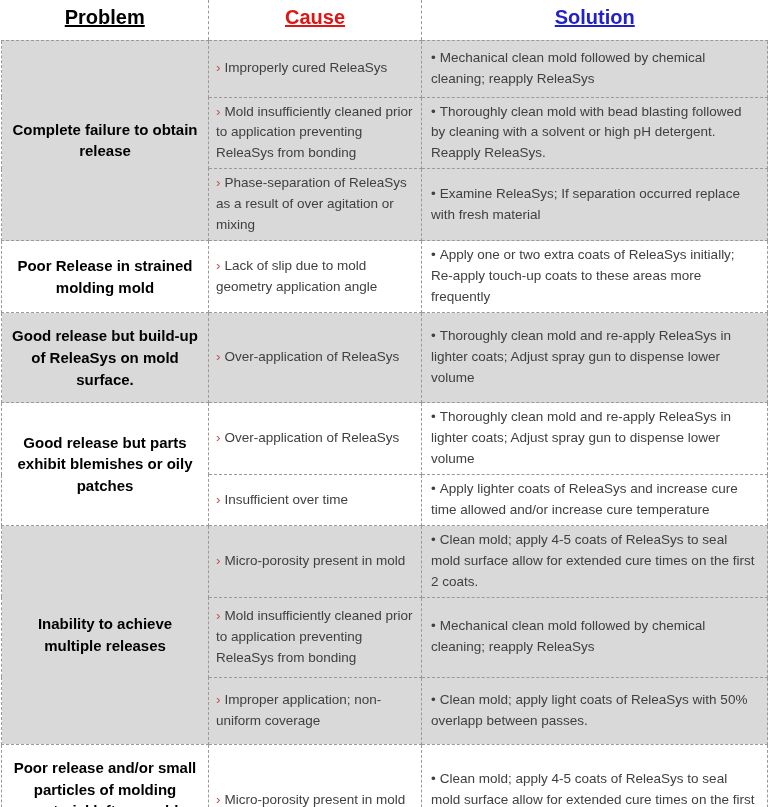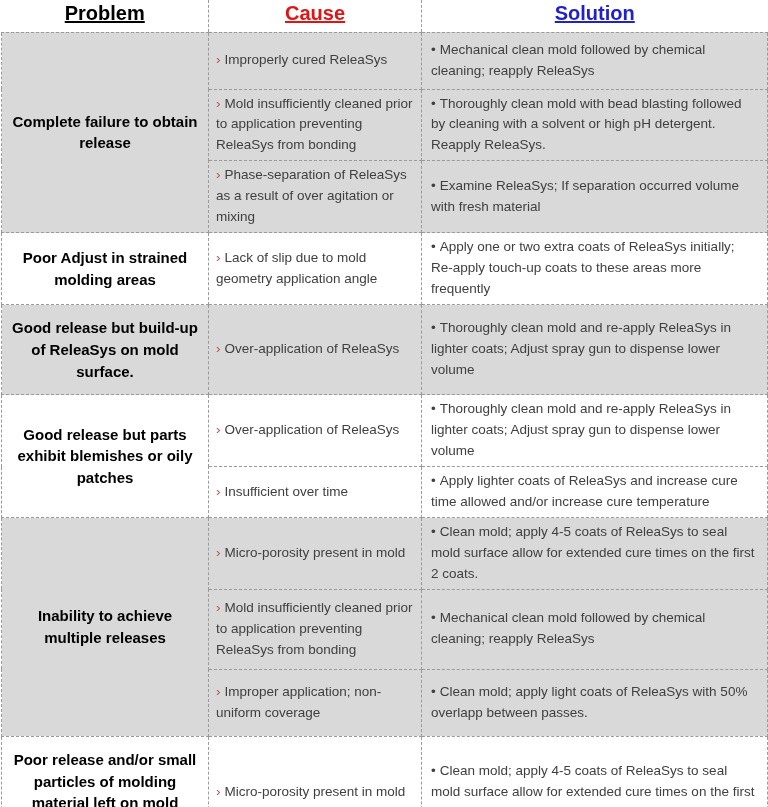--- a/index.html
+++ b/index.html
@@ -12,21 +12,21 @@
     border-collapse: collapse;
     table-layout: fixed;
     width: 766px;
     margin: 0 0 0 1px;
   }
   col.c-problem  { width: 207px; }
   col.c-cause    { width: 213px; }
   col.c-solution { width: 346px; }
   th {
     background: #ffffff;
-    height: 32px;
+    height: 40px;
     font-size: 20px;
     font-weight: bold;
     text-align: center;
     vertical-align: middle;
     text-decoration: underline;
     border-bottom: 1px dashed #9a9a9a;
     padding: 2px 0 6px 0;
   }
   th + th { border-left: 1px dashed #9a9a9a; }
   th.h-problem  { color: #000000; }
@@ -75,24 +75,24 @@
         <td class="problem-cell" rowspan="3">Complete failure to obtain release</td>
         <td class="cause-cell"><span class="cause-bullet">›</span><span>Improperly cured ReleaSys</span></td>
         <td class="solution-cell"><span class="sol-bullet">•</span><span>Mechanical clean mold followed by chemical cleaning; reapply ReleaSys</span></td>
       </tr>
       <tr class="shaded" style="height: 64px;">
         <td class="cause-cell"><span class="cause-bullet">›</span><span>Mold insufficiently cleaned prior to application preventing ReleaSys from bonding</span></td>
         <td class="solution-cell"><span class="sol-bullet">•</span><span>Thoroughly clean mold with bead blasting followed by cleaning with a solvent or high pH detergent.  Reapply ReleaSys.</span></td>
       </tr>
       <tr class="shaded" style="height: 66px;">
         <td class="cause-cell"><span class="cause-bullet">›</span><span>Phase-separation of ReleaSys as a result of over agitation or mixing</span></td>
-        <td class="solution-cell"><span class="sol-bullet">•</span><span>Examine ReleaSys; If separation occurred volume with fresh material</span></td>
+        <td class="solution-cell"><span class="sol-bullet">•</span><span>Examine ReleaSys; If separation occurred replace with fresh material</span></td>
       </tr>
       <tr class="plain" style="height: 72px;">
-        <td class="problem-cell" rowspan="1">Poor Adjust in strained molding areas</td>
+        <td class="problem-cell" rowspan="1">Poor Release in strained molding mold</td>
         <td class="cause-cell"><span class="cause-bullet">›</span><span>Lack of slip due to mold geometry application angle</span></td>
         <td class="solution-cell"><span class="sol-bullet">•</span><span>Apply one or two extra coats of ReleaSys initially; Re-apply touch-up coats to these areas more frequently</span></td>
       </tr>
       <tr class="shaded" style="height: 76px;">
         <td class="problem-cell" rowspan="1">Good release but build-up of ReleaSys on mold surface.</td>
         <td class="cause-cell"><span class="cause-bullet">›</span><span>Over-application of ReleaSys</span></td>
         <td class="solution-cell"><span class="sol-bullet">•</span><span>Thoroughly clean mold and re-apply ReleaSys in lighter coats; Adjust spray gun to dispense lower volume</span></td>
       </tr>
       <tr class="plain" style="height: 55px;">
         <td class="problem-cell" rowspan="2">Good release but parts exhibit blemishes or oily patches</td>

